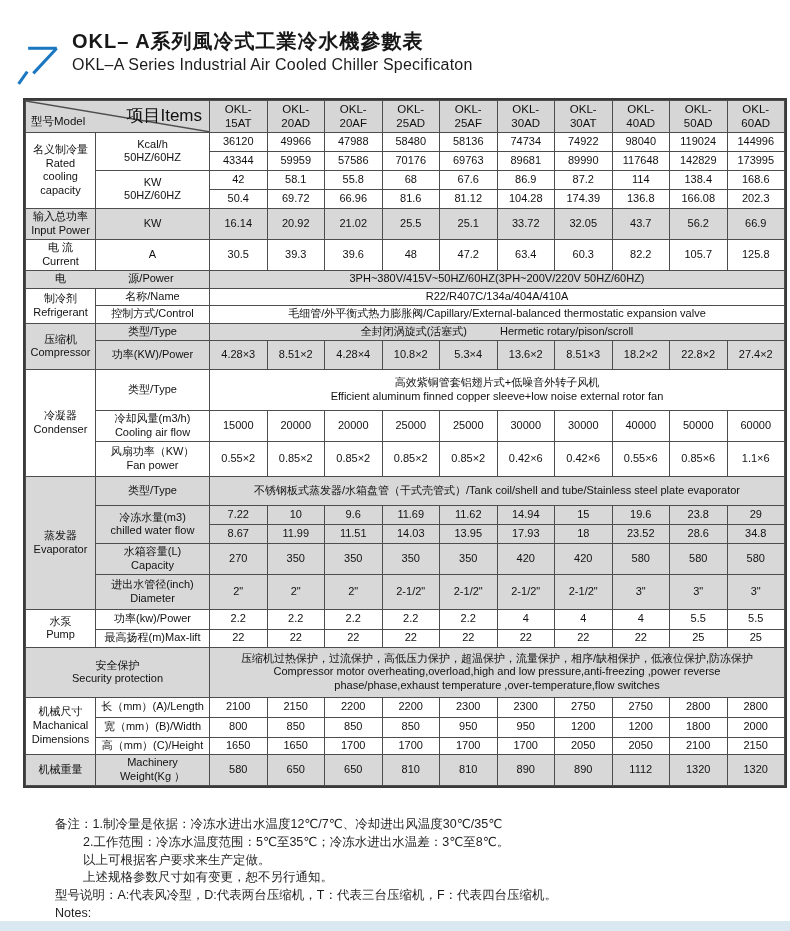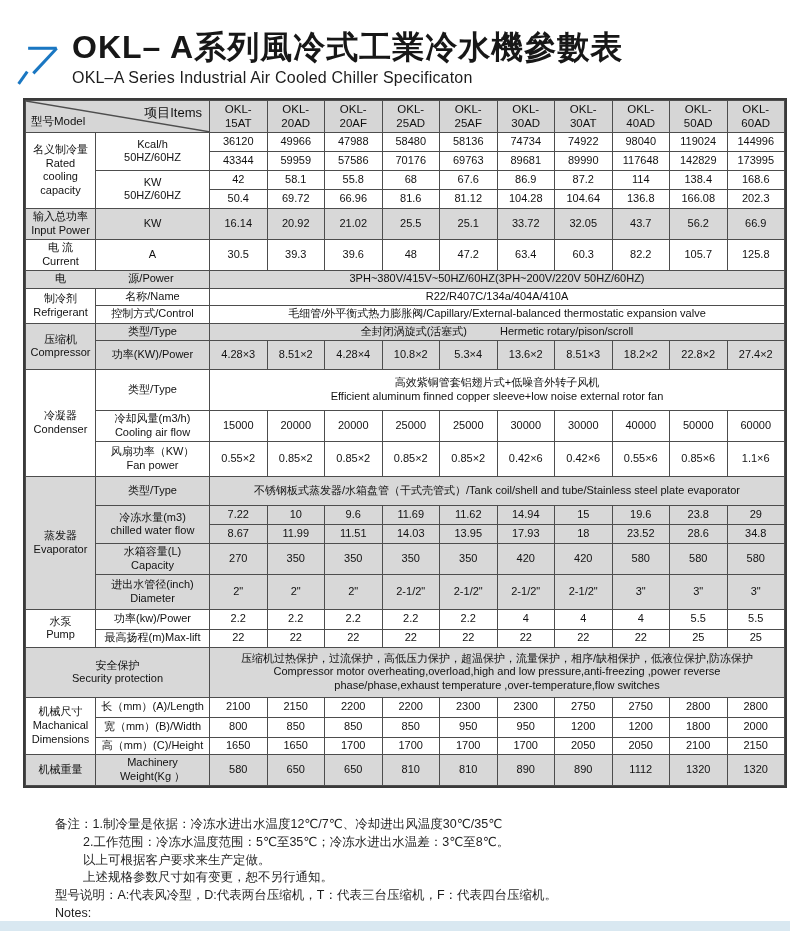--- a/index.html
+++ b/index.html
@@ -6,21 +6,21 @@
   body{
     width:790px;height:931px;position:relative;overflow:hidden;
     background:#ffffff;
     font-family:"Liberation Sans","DejaVu Sans",sans-serif;
     color:#1a1a1a;
   }
   
   .page-header{position:absolute;top:30px;left:14px;width:762px;}
   .logo{position:absolute;left:2px;top:8px;width:52px;height:50px;}
   .titles{margin-left:58px;}
-  .title-zh{font-size:32px;font-weight:bold;letter-spacing:1px;line-height:1.1;color:#171717;}
+  .title-zh{font-size:20px;font-weight:bold;letter-spacing:1px;line-height:1.1;color:#171717;}
   .title-en{font-size:16px;margin-top:4px;color:#1c1c1c;letter-spacing:.2px;}
   
   .spec-wrap{
     position:absolute;left:23px;top:98px;width:764px;
     border:2px solid #3a3a3a;background:#fff;box-sizing:border-box;
   }
   .table-titlebar{
     height:24px;line-height:24px;text-align:center;color:#ffffff;
     font-size:16px;letter-spacing:1px;background:#29a9e1;
     border-bottom:1px solid #3a3a3a;
@@ -33,21 +33,21 @@
   }
   tr.shade td{background:#d8d8d8;}
   tr.header-row td{background:#d6d6d6;font-size:11.5px;}
   tr.sec-start td{border-top:1.8px solid #3a3a3a;}
   td.cat{font-size:11.5px;}
   td.item{font-size:11px;}
   td.merged{font-size:11px;}
   td.corner{position:relative;padding:0;background:#d6d6d6;}
   .corner svg{position:absolute;inset:0;width:100%;height:100%;}
   .corner .model-label{position:absolute;left:5px;bottom:3px;font-size:11.5px;}
-  .corner .items-label{position:absolute;right:7px;top:4px;font-size:13px;}
+  .corner .items-label{position:absolute;right:7px;top:4px;font-size:17px;}
   .split-wrap{display:flex;width:100%;}
   .split-wrap .lsplit-a{width:37%;text-align:center;}
   .split-wrap .lsplit-b{width:63%;text-align:center;}
   
   .notes{position:absolute;left:26px;top:816px;width:740px;font-size:12.5px;line-height:1.42;color:#1e1e1e;}
   .note-line{white-space:nowrap;margin-left:29px;}
   .note-line.indent{padding-left:28px;}
   
   .bottom-strip{position:absolute;left:0;bottom:0;width:790px;height:10px;background:#d9e8f1;}
 </style>
@@ -132,21 +132,21 @@
           <td>138.4</td>
           <td>168.6</td>
         </tr>
         <tr style="height: 19px;">
           <td>50.4</td>
           <td>69.72</td>
           <td>66.96</td>
           <td>81.6</td>
           <td>81.12</td>
           <td>104.28</td>
-          <td>104.64</td>
+          <td>174.39</td>
           <td>136.8</td>
           <td>166.08</td>
           <td>202.3</td>
         </tr>
         <tr class="shade sec-start" style="height: 31px;">
           <td class="cat" rowspan="1">输入总功率<br>Input Power</td>
           <td class="item">KW</td>
           <td>16.14</td>
           <td>20.92</td>
           <td>21.02</td>

